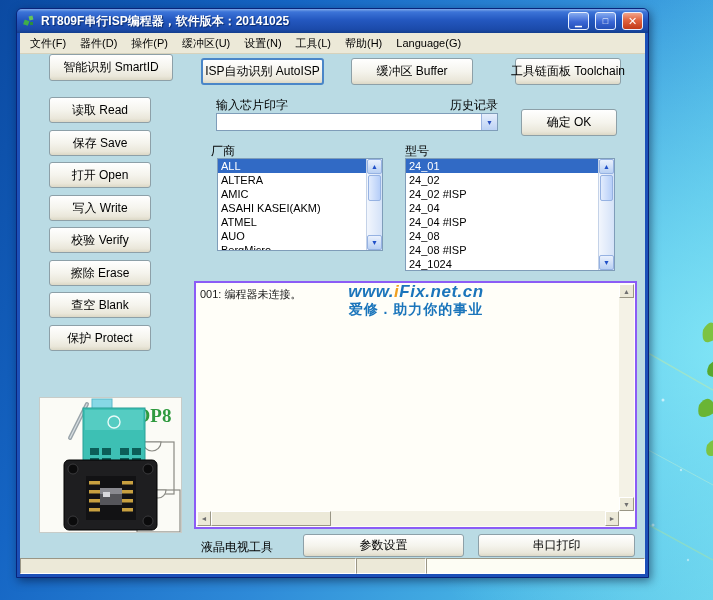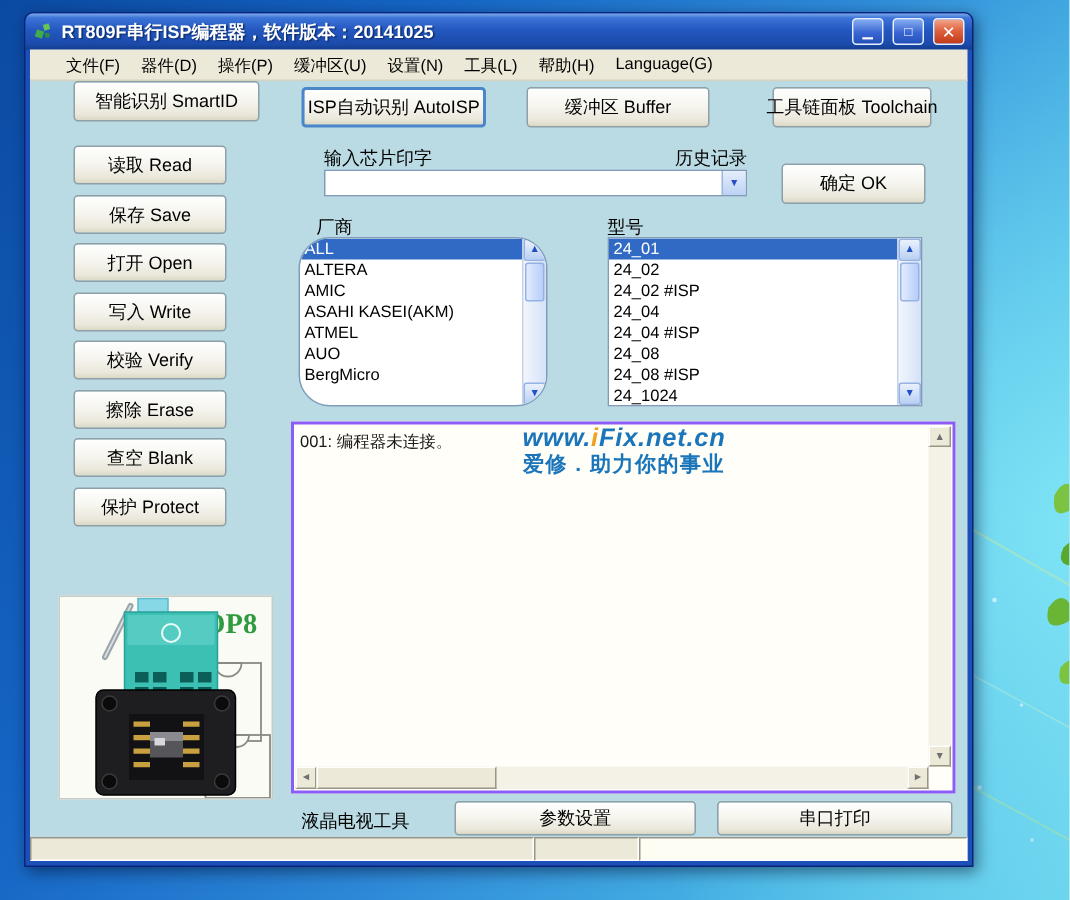--- a/index.html
+++ b/index.html
@@ -27,21 +27,21 @@
   .title-text { flex:1; color:#fff; font-weight:bold; font-size:12px; white-space:nowrap; overflow:hidden; text-shadow:1px 1px 1px #0a2a6a; }
   .tb-btn {
     width:21px; height:18px; border-radius:3px; border:1px solid #e8f0ff; margin-left:2px;
     display:flex; align-items:center; justify-content:center; color:#fff; font-size:9px; font-weight:bold;
   }
   .tb-min, .tb-max { background:linear-gradient(180deg,#86acf0 0%,#3a66d4 55%,#2450b8 100%); }
   .tb-min { align-items:flex-end; padding-bottom:2px; }
   .tb-close { background:linear-gradient(180deg,#f2a58c 0%,#e0633f 45%,#c23a18 100%); font-size:11px; }
 
   .frame { position:absolute; left:3px; top:24px; right:3px; bottom:3px; display:flex; flex-direction:column; }
-  .menubar { height:21px; background:#ece9d8; border-bottom:1px solid #d6d2bc; display:flex; align-items:center; font-size:11px; padding-left:17px; flex:0 0 auto; }
+  .menubar { height:21px; background:#ece9d8; border-bottom:1px solid #d6d2bc; display:flex; align-items:center; font-size:11px; padding-left:3px; flex:0 0 auto; }
   .menu-item { padding:3px 7px; color:#000; white-space:nowrap; }
   .client { position:relative; flex:1; background:#badbe4; overflow:hidden; }
 
   
   .xpbtn {
     position:absolute;
     background:linear-gradient(180deg,#ffffff 0%,#f5f4ed 50%,#eae7da 85%,#dcd8c6 100%);
     border:1px solid #8da0a8; border-radius:3px;
     display:flex; align-items:center; justify-content:center;
     font-size:12px; color:#000; white-space:nowrap;
@@ -222,21 +222,21 @@
         <div class="lbl" style="left:430px; top:43px;">历史记录</div>
         <div class="combo" style="left:196px; top:59px; width:282px; height:18px;">
           <span class="combo-text"></span>
           <div class="combo-btn">
               <span>▼</span>
             </div>
         </div>
         <div class="xpbtn" style="left:501px; top:55px; width:96px; height:27px;">确定 OK</div>
 
         <div class="lbl" style="left:191px; top:89px;">厂商</div>
-        <div class="listbox" style="left:179px; top:104px; width:166px; height:113px;border-radius:21px;">
+        <div class="listbox" style="left:197px; top:104px; width:166px; height:93px;">
           <div class="list-inner">
               <div class="list-item selected">ALL</div>
               <div class="list-item">ALTERA</div>
               <div class="list-item">AMIC</div>
               <div class="list-item">ASAHI KASEI(AKM)</div>
               <div class="list-item">ATMEL</div>
               <div class="list-item">AUO</div>
               <div class="list-item">BergMicro</div>
             </div>
           <div class="xp-scroll">

